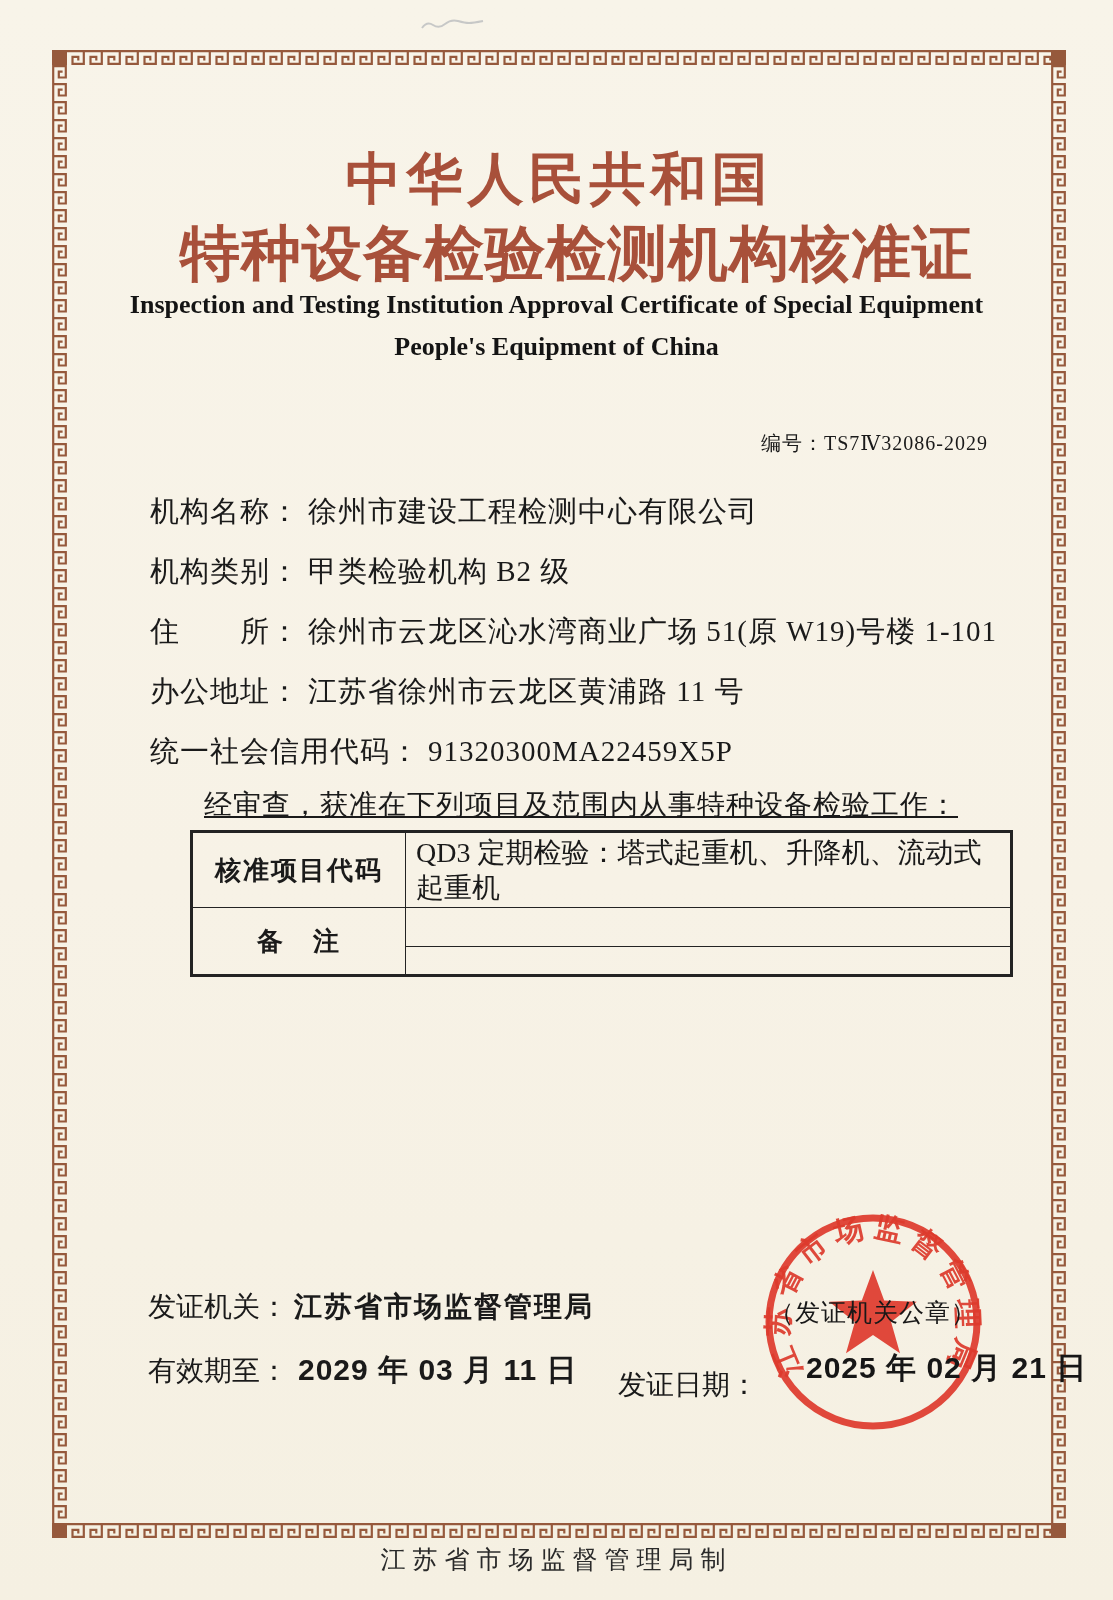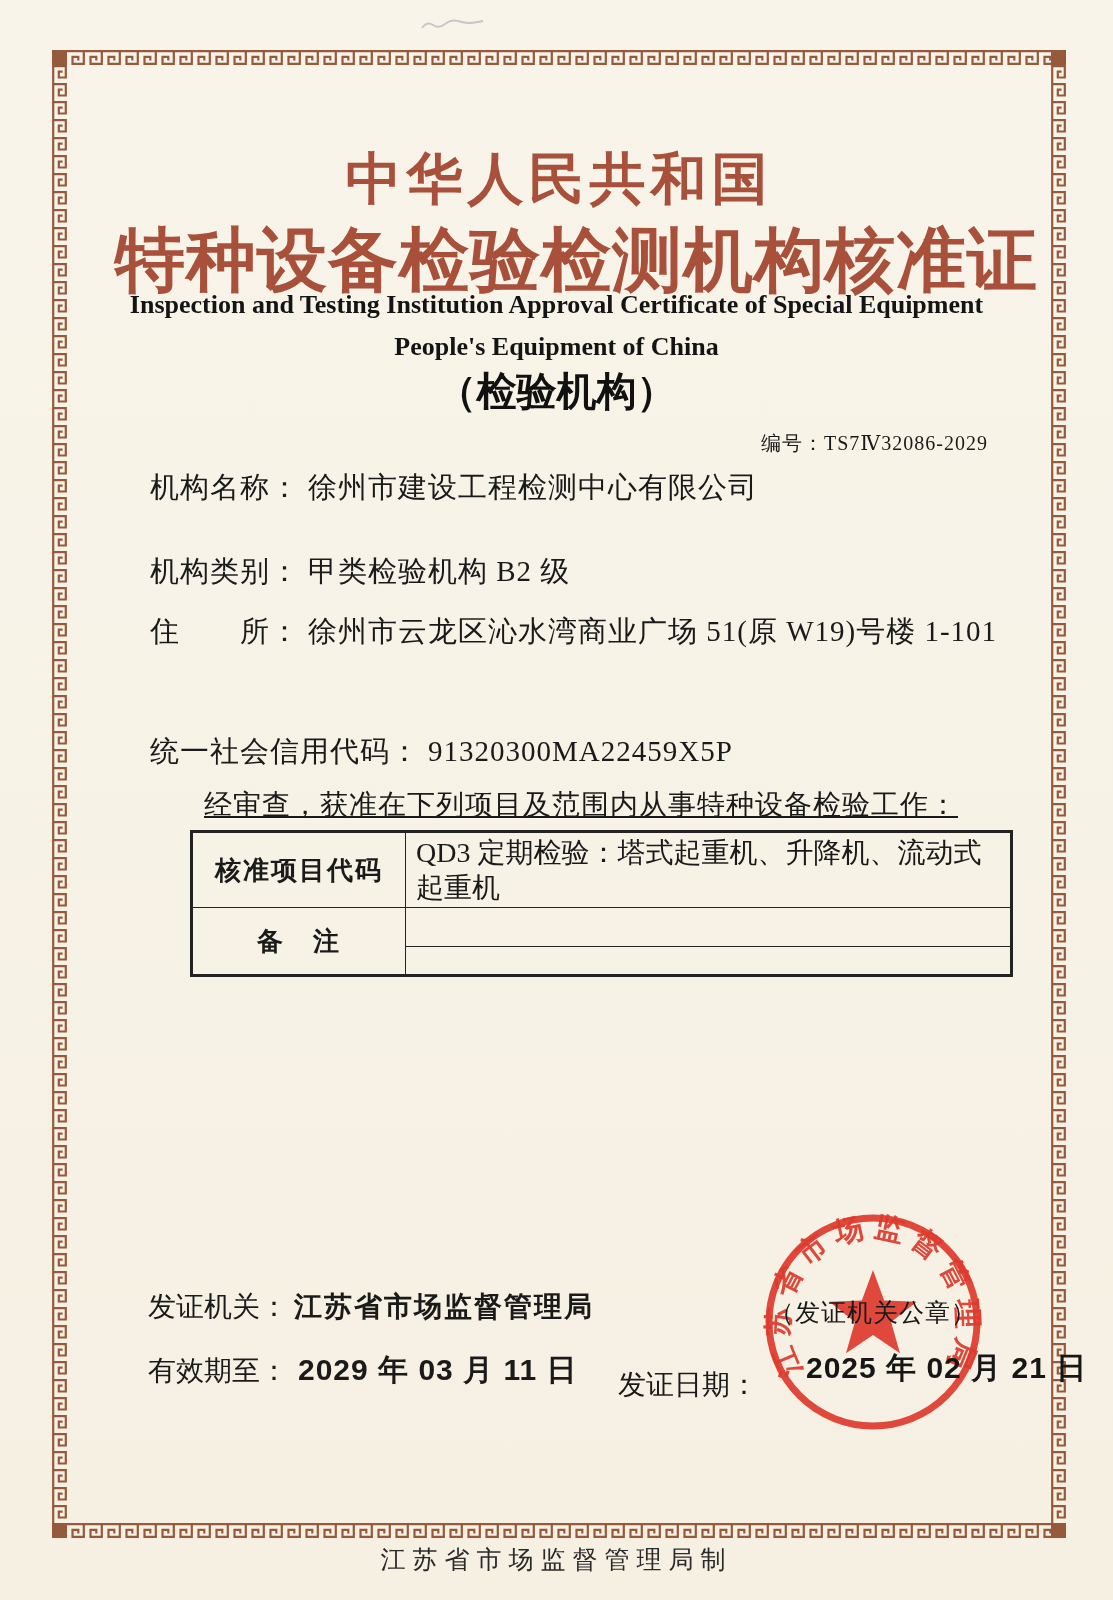--- a/index.html
+++ b/index.html
@@ -10,33 +10,33 @@
     font-family:"Liberation Serif","DejaVu Serif",serif;
     color:#1a1a1a;
   }
   .band{position:absolute;}
   .corner{position:absolute;width:15px;height:15px;background:#96593c;}
   .smudge{position:absolute;left:418px;top:14px;opacity:.45;filter:blur(.6px);}
 
   .title-cn1{position:absolute;left:0;right:0;top:142px;text-align:center;
     font-size:56px;font-weight:bold;color:#a8503a;letter-spacing:5px;text-indent:5px;}
   .title-cn2{position:absolute;left:0;right:0;top:214px;text-align:center;
-    font-size:70px;font-weight:bold;color:#a8503a;letter-spacing:1px;padding-left:40px;}
+    font-size:60px;font-weight:bold;color:#a8503a;letter-spacing:1px;padding-left:40px;}
   .title-en1{position:absolute;left:0;right:0;top:290px;text-align:center;
     font-size:26px;font-weight:bold;color:#141414;}
   .title-en2{position:absolute;left:0;right:0;top:332px;text-align:center;
     font-size:26px;font-weight:bold;color:#141414;}
   .subtitle{position:absolute;left:0;right:0;top:364px;text-align:center;
     font-size:40px;font-weight:bold;color:#111;
     font-family:"Liberation Sans","DejaVu Sans",sans-serif;}
 
   .cert-no{position:absolute;right:125px;top:430px;font-size:20px;letter-spacing:1px;}
 
   .field{position:absolute;left:150px;font-size:29px;letter-spacing:1px;white-space:nowrap;}
-  .f1{top:468px;} .f2{top:552px;} .f3{top:612px;} .f4{top:672px;} .f5{top:732px;}
+  .f1{top:492px;} .f2{top:552px;} .f3{top:612px;} .f4{top:672px;} .f5{top:732px;}
   .fvalue{margin-left:8px;}
   .statement{position:absolute;left:204px;top:786px;font-size:28px;letter-spacing:1px;text-decoration:underline;}
 
   .apptable{position:absolute;left:158px;top:830px;width:823px;height:147px;
     border:3px solid #232323;display:flex;flex-direction:column;box-sizing:border-box;margin-left:32px;}
   .trow1{height:75px;display:flex;border-bottom:1.5px solid #232323;box-sizing:border-box;}
   .trow2{flex:1;display:flex;}
   .thcell{width:213px;flex:0 0 213px;border-right:1.5px solid #232323;box-sizing:border-box;
     display:flex;align-items:center;justify-content:center;
     font-weight:bold;font-size:26px;letter-spacing:2px;}
@@ -99,34 +99,36 @@
   <div class="corner" style="left:1051px;top:1523px"></div>
 
   <svg class="smudge" width="72" height="22">
     <path d="M4 14 q5 -7 11 -3 t12 -1 t13 -3 t11 2 t14 -2" fill="none" stroke="#8d93a0" stroke-width="2"></path>
   </svg>
 
   <div class="title-cn1">中华人民共和国</div>
   <div class="title-cn2">特种设备检验检测机构核准证</div>
   <div class="title-en1">Inspection and Testing Institution Approval Certificate of Special Equipment</div>
   <div class="title-en2">People's Equipment of China</div>
-  <div class="subtitle">（检验机构）</div>
 
   <div class="cert-no">
     <span>编号：</span><span>TS7Ⅳ32086-2029</span>
   </div>
 
   <div class="field f1">
     <span class="flabel">机构名称：</span><span class="fvalue">徐州市建设工程检测中心有限公司</span>
   </div>
   <div class="field f2">
     <span class="flabel">机构类别：</span><span class="fvalue">甲类检验机构 B2 级</span>
   </div>
   <div class="field f3">
     <span class="flabel">住　　所：</span><span class="fvalue">徐州市云龙区沁水湾商业广场 51(原 W19)号楼 1-101</span>
+  </div>
+  <div class="field f4">
+    <span class="flabel">办公地址：</span><span class="fvalue">江苏省徐州市云龙区黄浦路 11 号</span>
   </div>
   <div class="field f5">
     <span class="flabel">统一社会信用代码：</span><span class="fvalue">91320300MA22459X5P</span>
   </div>
 
   <div class="statement">经审查，获准在下列项目及范围内从事特种设备检验工作：</div>
 
   <div class="apptable">
     <div class="trow1">
       <div class="thcell">核准项目代码</div>

